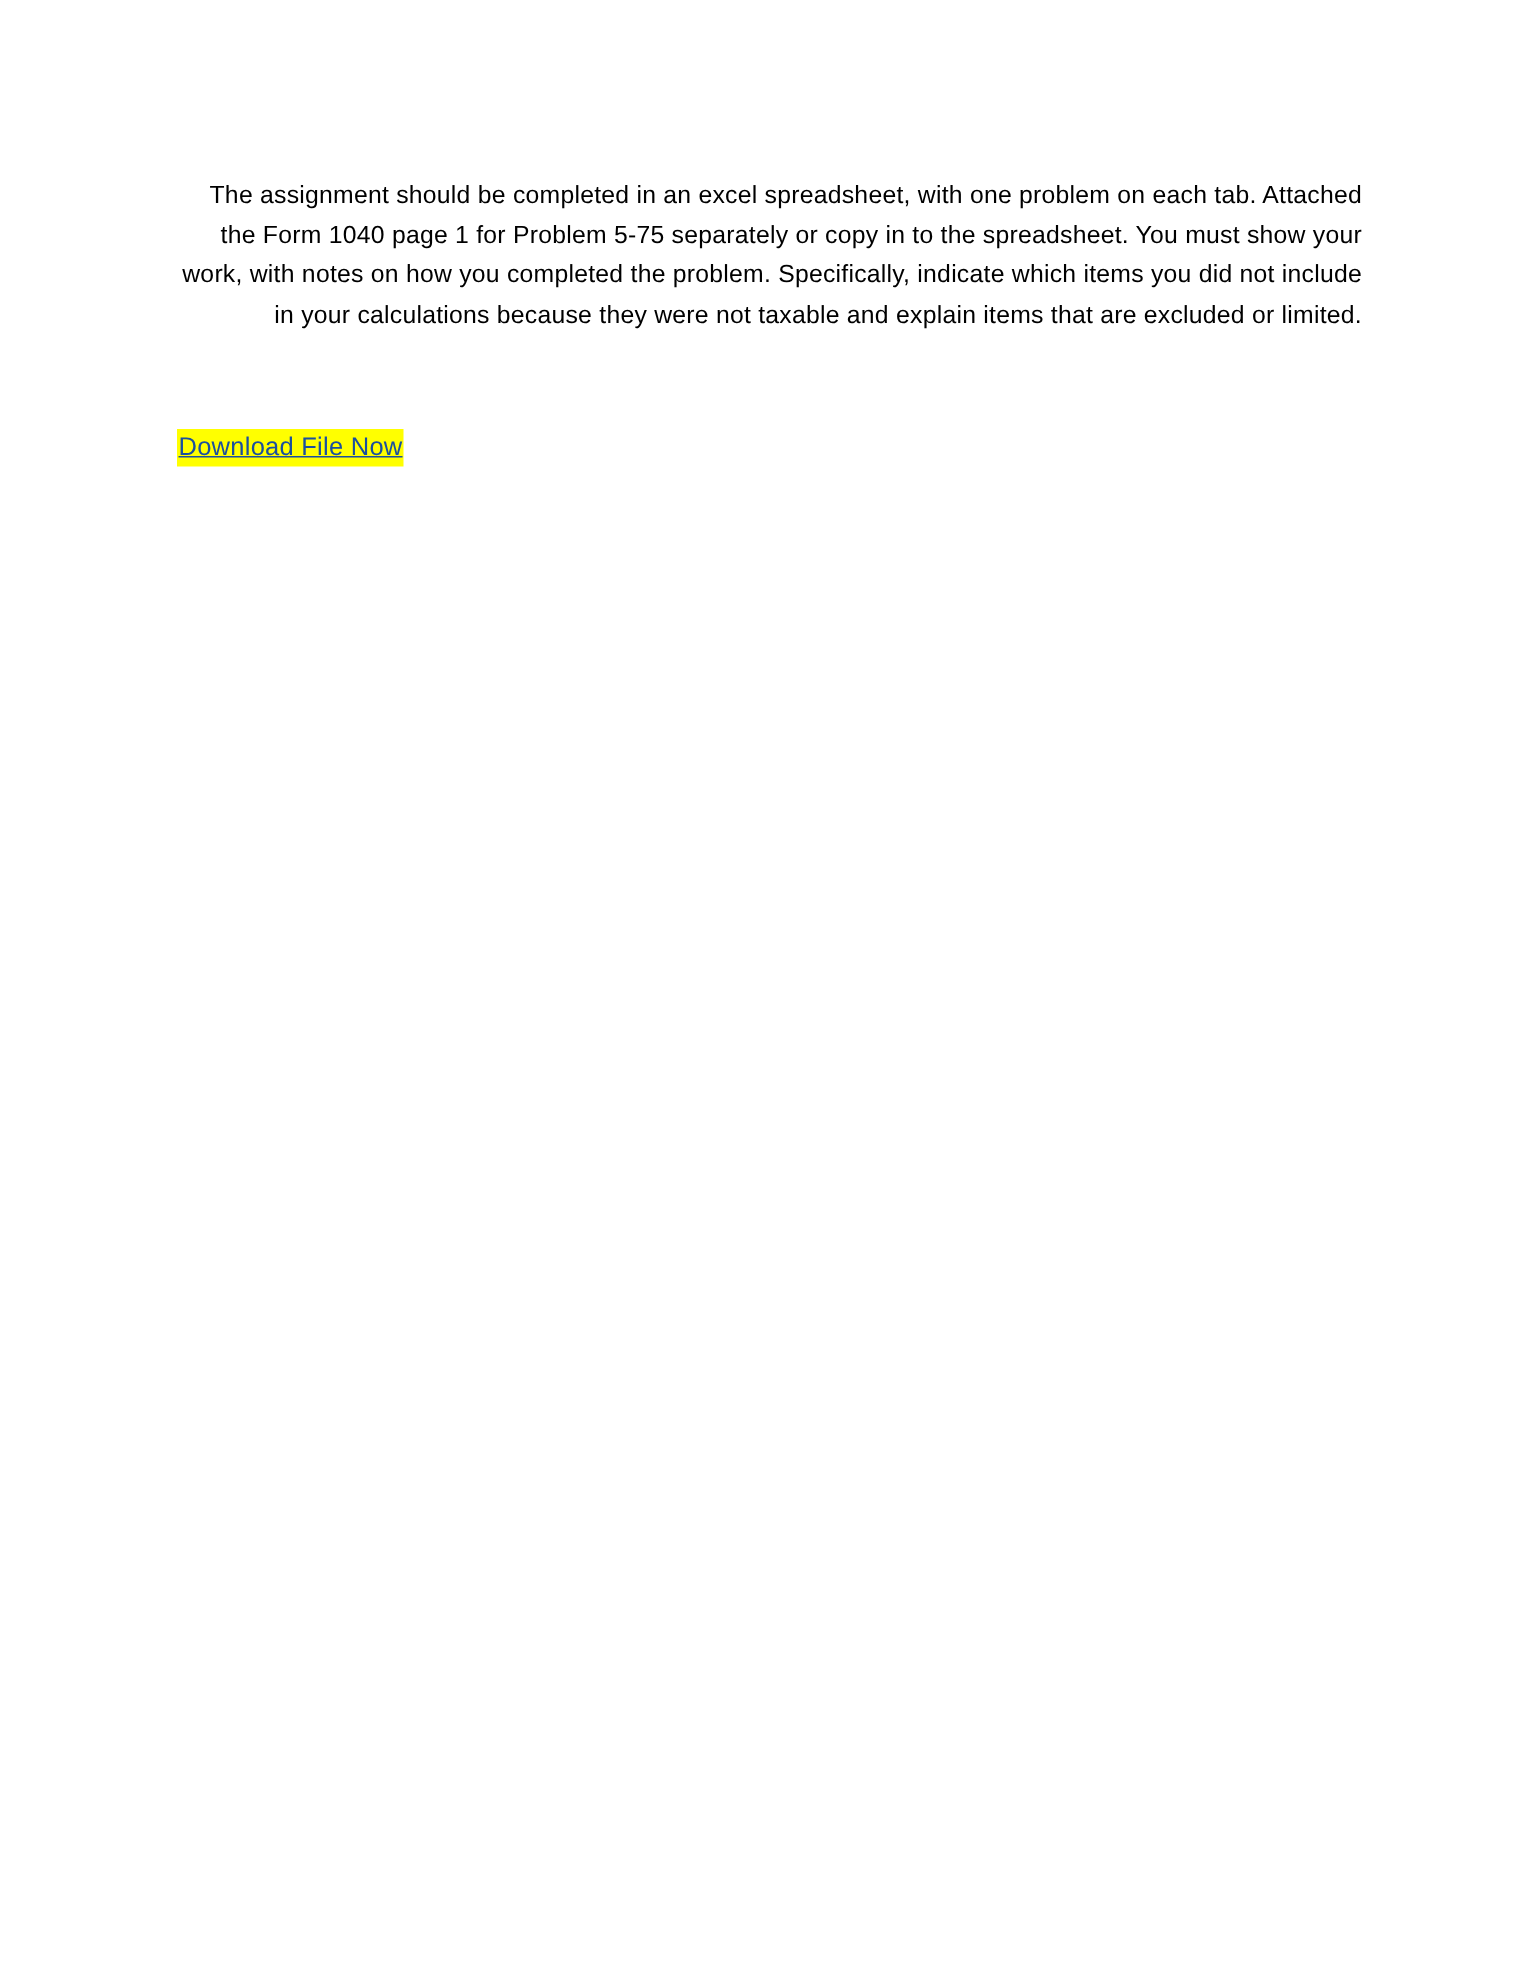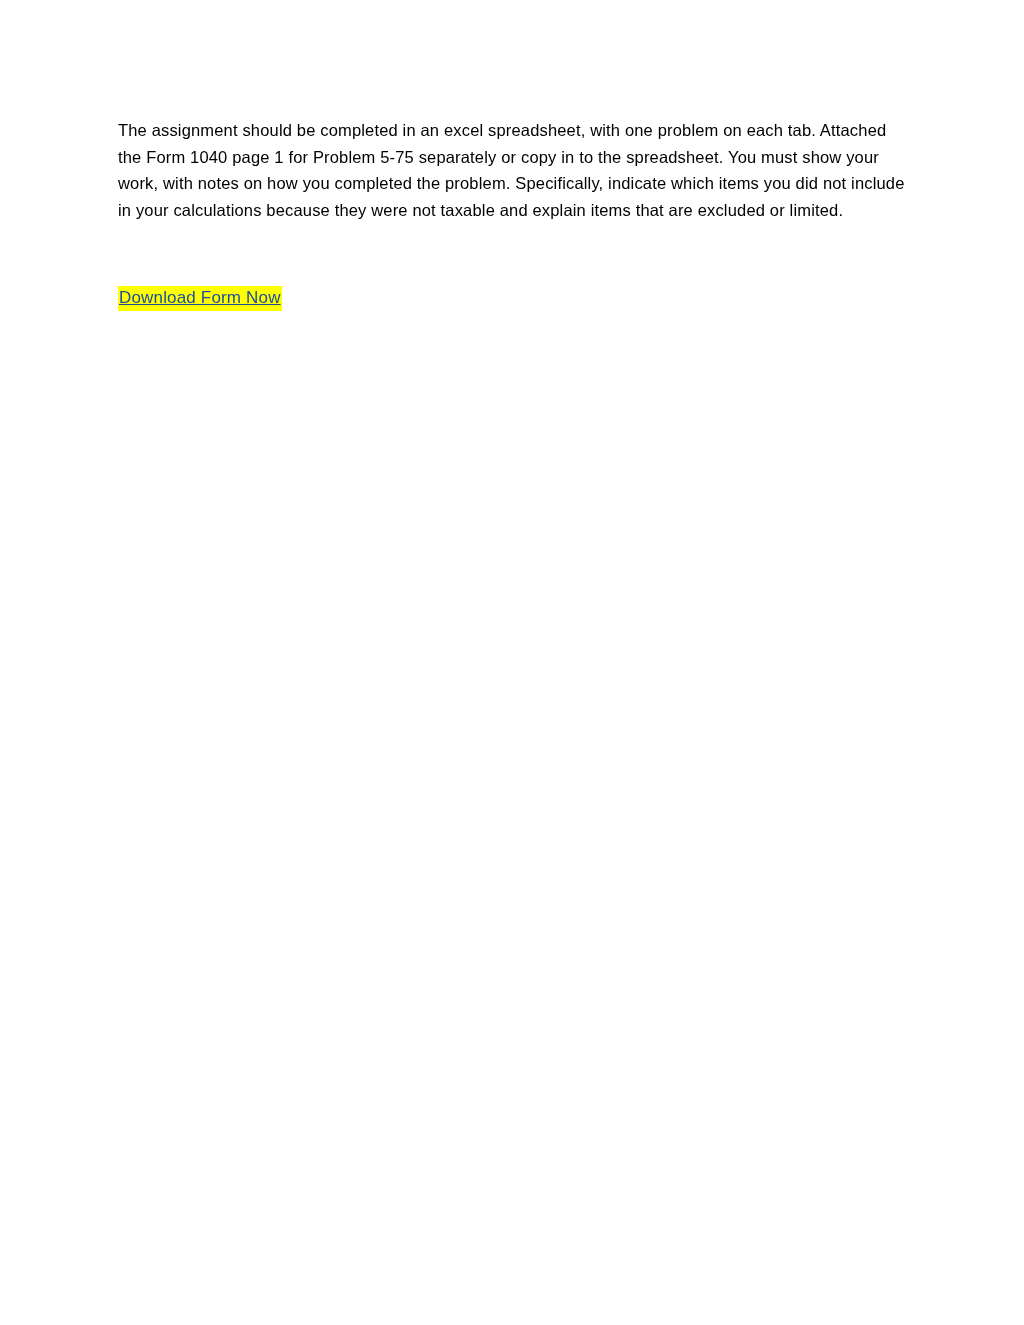--- a/index.html
+++ b/index.html
@@ -24,21 +24,21 @@
     position: absolute;
     left: 118px;
     top: 117px;
     width: 790px;
   }
   .para {
     font-size: 16.5px;
     line-height: 1.62;
     color: #000000;
     margin: 0 0 22px 0;
-    text-align: left;
+    text-align: right;
     letter-spacing: 0.01em;
   }
   .para:last-of-type {
     margin-bottom: 0;
   }
   .spacer-block {
     height: 62px;
   }
   .download-wrap {
     margin-top: 0;
@@ -59,17 +59,17 @@
 
 <div class="page">
   <div class="content">
 
     <p class="para">The assignment should be completed in an excel spreadsheet, with one problem on each tab. Attached the Form 1040 page 1 for Problem 5-75 separately or copy in to the spreadsheet. You must show your work, with notes on how you completed the problem. Specifically, indicate which items you did not include in your calculations because they were not taxable and explain items that are excluded or limited.</p>
 
 
     <div class="spacer-block"></div>
 
     <div class="download-wrap">
-      <a href="#" class="download-link">Download Form Now</a>
+      <a href="#" class="download-link">Download File Now</a>
     </div>
 
   </div>
 </div>
 
 </body></html>

